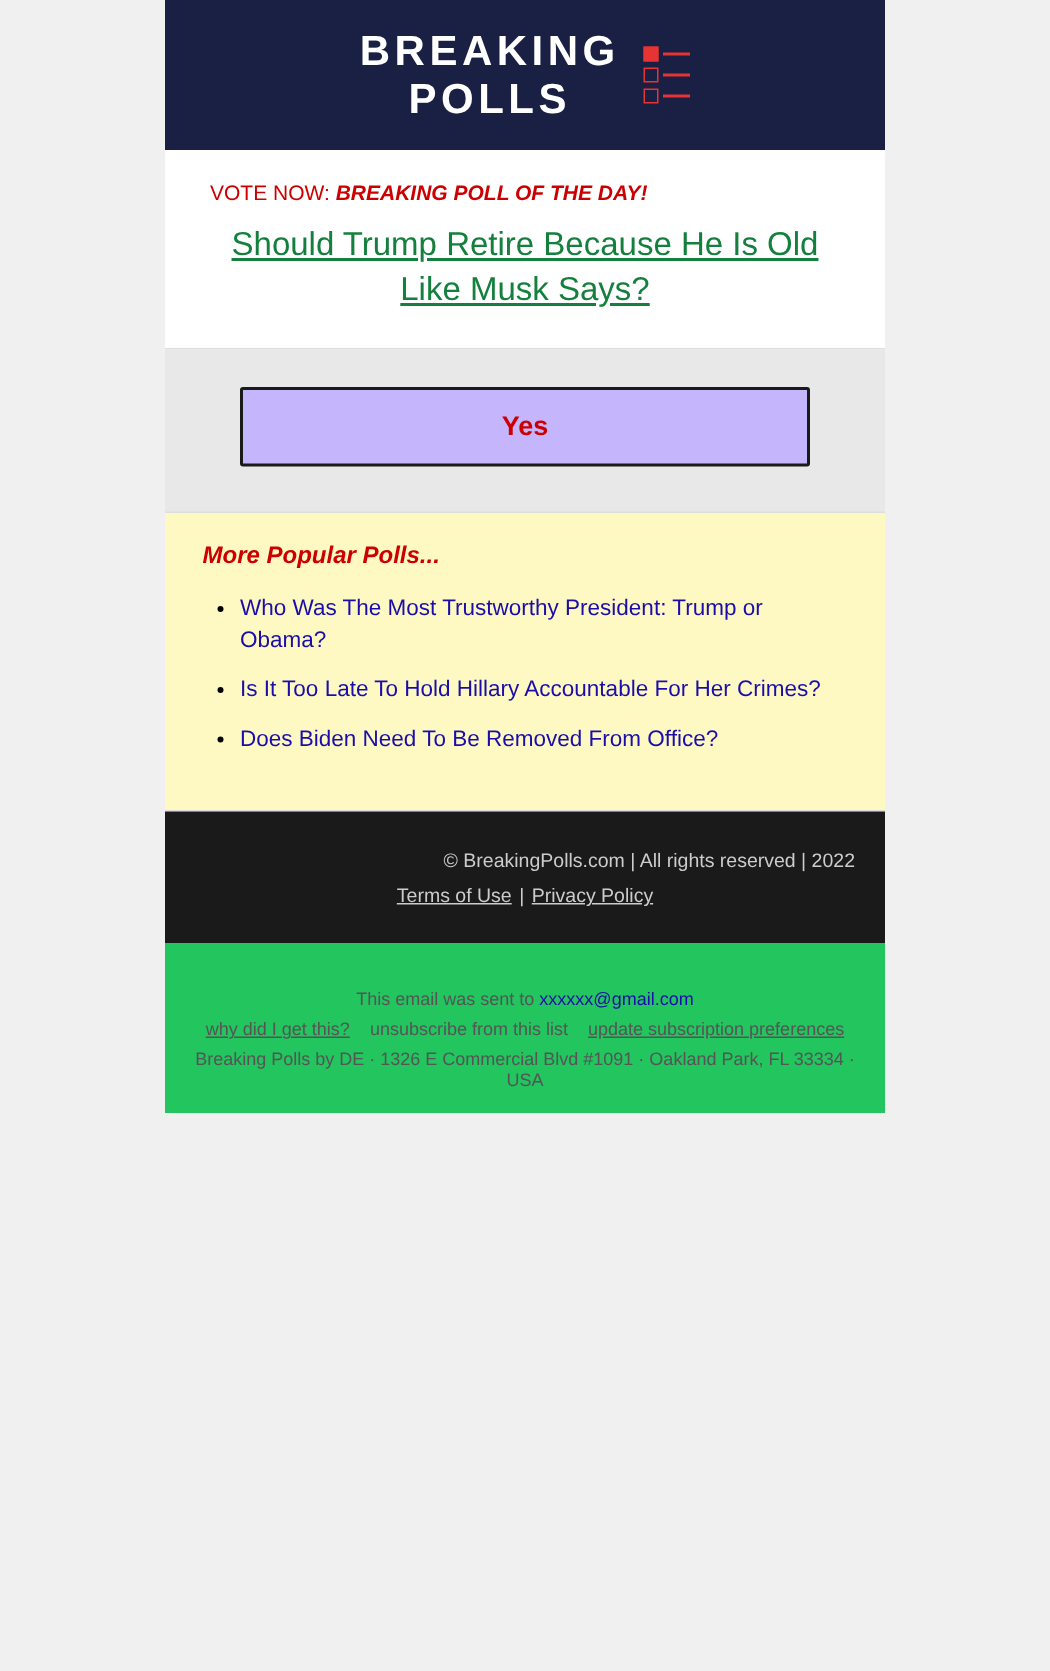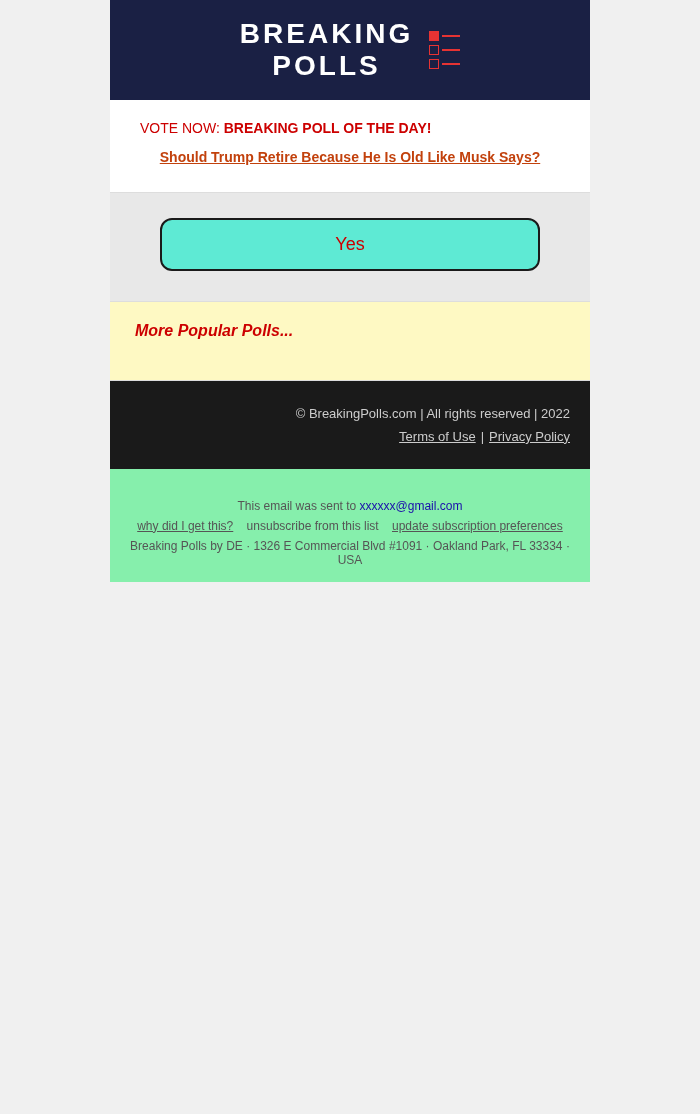--- a/index.html
+++ b/index.html
@@ -89,27 +89,28 @@
 
     .vote-label {
       color: #cc0000;
       font-size: 14px;
       font-weight: normal;
       margin-bottom: 12px;
       font-family: Arial, sans-serif;
     }
 
     .vote-label strong {
+      font-style: italic;
       font-weight: bold;
     }
 
     .poll-question {
-      color: #c2410c;
-      font-size: 14px;
-      font-weight: bold;
+      color: #15803d;
+      font-size: 22px;
+      font-weight: normal;
       text-decoration: underline;
       text-align: center;
       line-height: 1.35;
       font-family: Arial, sans-serif;
     }
 
     
     .buttons-section {
       background-color: #e8e8e8;
       padding: 25px 50px 30px 50px;
@@ -117,28 +118,28 @@
       flex-direction: column;
       align-items: center;
       gap: 15px;
       border-bottom: 1px solid #ddd;
     }
 
     .poll-button {
       width: 100%;
       padding: 14px 20px;
       border: 2px solid #1a1a1a;
-      background-color: #5eead4;
+      background-color: #c4b5fd;
       color: #cc0000;
       font-size: 18px;
-      font-weight: normal;
+      font-weight: bold;
       text-align: center;
       cursor: pointer;
       font-family: Arial, sans-serif;
-      border-radius: 12px;
+      border-radius: 2px;
     }
 
     
     .more-polls-section {
       background-color: #fef9c3;
       padding: 20px 25px 25px 25px;
       border-bottom: 1px solid #ddd;
     }
 
     .more-polls-title {
@@ -177,40 +178,40 @@
     .footer-copyright {
       color: #cccccc;
       font-size: 13px;
       margin-bottom: 8px;
       font-family: Arial, sans-serif;
       text-align: right;
     }
 
     .footer-links {
       display: flex;
-      justify-content: flex-end;
+      justify-content: center;
       gap: 0;
       font-size: 13px;
     }
 
     .footer-links a {
       color: #cccccc;
       text-decoration: underline;
       font-family: Arial, sans-serif;
     }
 
     .footer-links span {
       color: #cccccc;
       margin: 0 5px;
     }
 
     
     .bottom-area {
       width: 480px;
-      background-color: #86efac;
+      background-color: #22c55e;
       padding: 30px 20px 15px 20px;
       text-align: center;
     }
 
     .email-info {
       color: #555555;
       font-size: 12px;
       margin-bottom: 6px;
       font-family: Arial, sans-serif;
     }
@@ -273,20 +274,31 @@
       </div>
       <div class="poll-question">Should Trump Retire Because He Is Old Like Musk Says?</div>
     </div>
 
     <div class="buttons-section">
       <button class="poll-button">Yes</button>
     </div>
 
     <div class="more-polls-section">
       <div class="more-polls-title">More Popular Polls...</div>
+      <ul class="more-polls-list">
+        <li>
+          <a href="#">Who Was The Most Trustworthy President: Trump or Obama?</a>
+        </li>
+        <li>
+          <a href="#">Is It Too Late To Hold Hillary Accountable For Her Crimes?</a>
+        </li>
+        <li>
+          <a href="#">Does Biden Need To Be Removed From Office?</a>
+        </li>
+      </ul>
     </div>
 
     <div class="footer">
       <div class="footer-copyright">© BreakingPolls.com | All rights reserved | 2022</div>
       <div class="footer-links">
         <a href="#">Terms of Use</a>
         <span> | </span>
         <a href="#">Privacy Policy</a>
       </div>
     </div>

